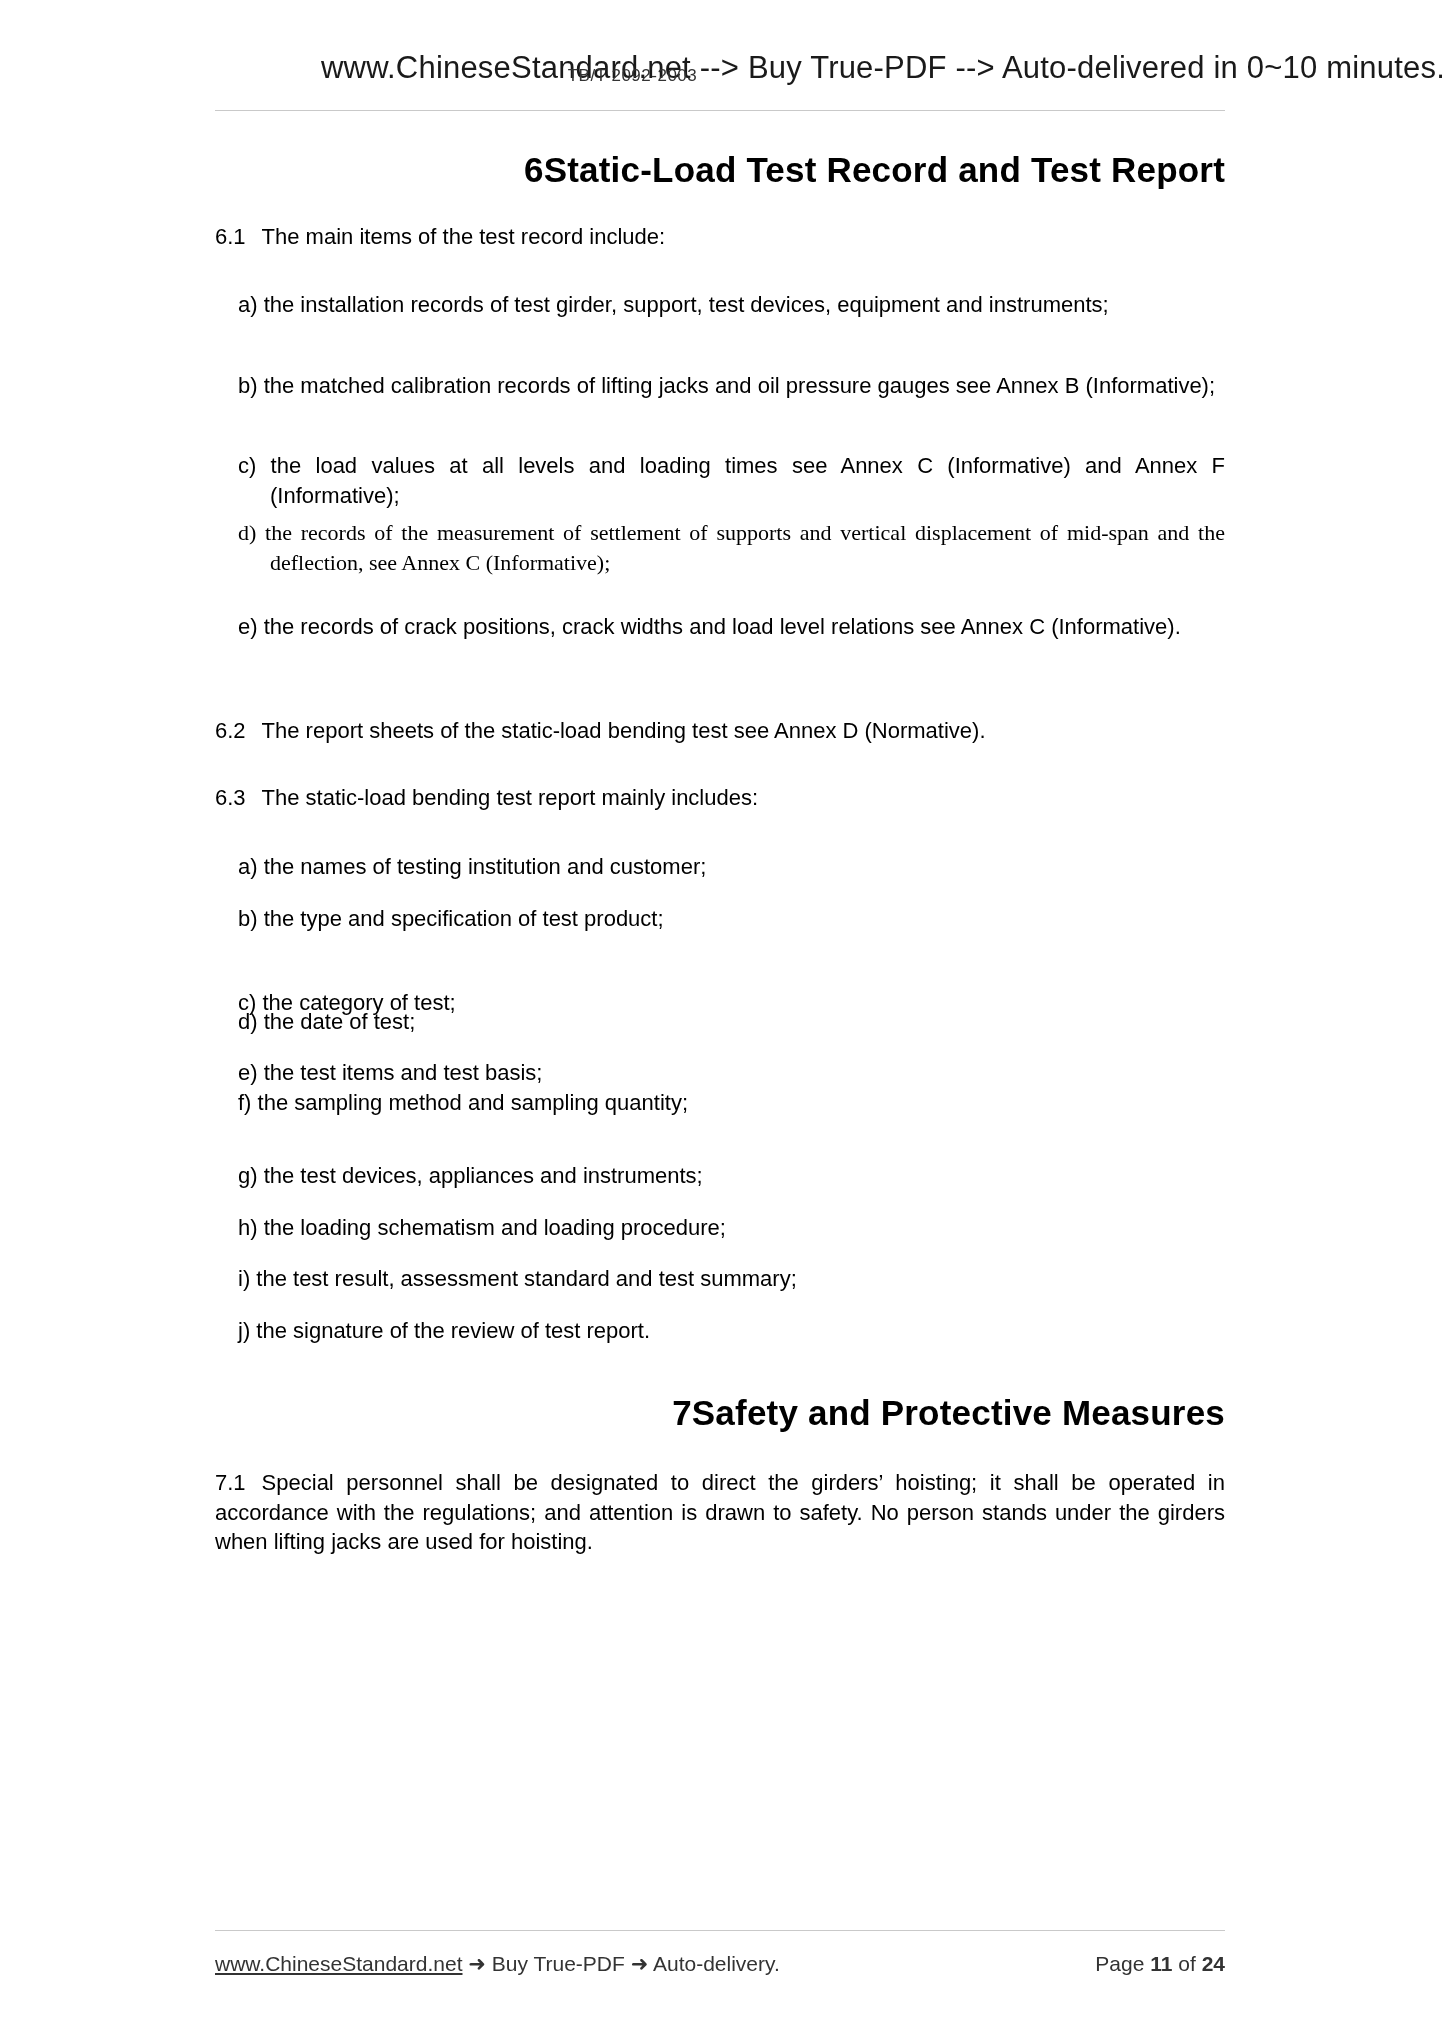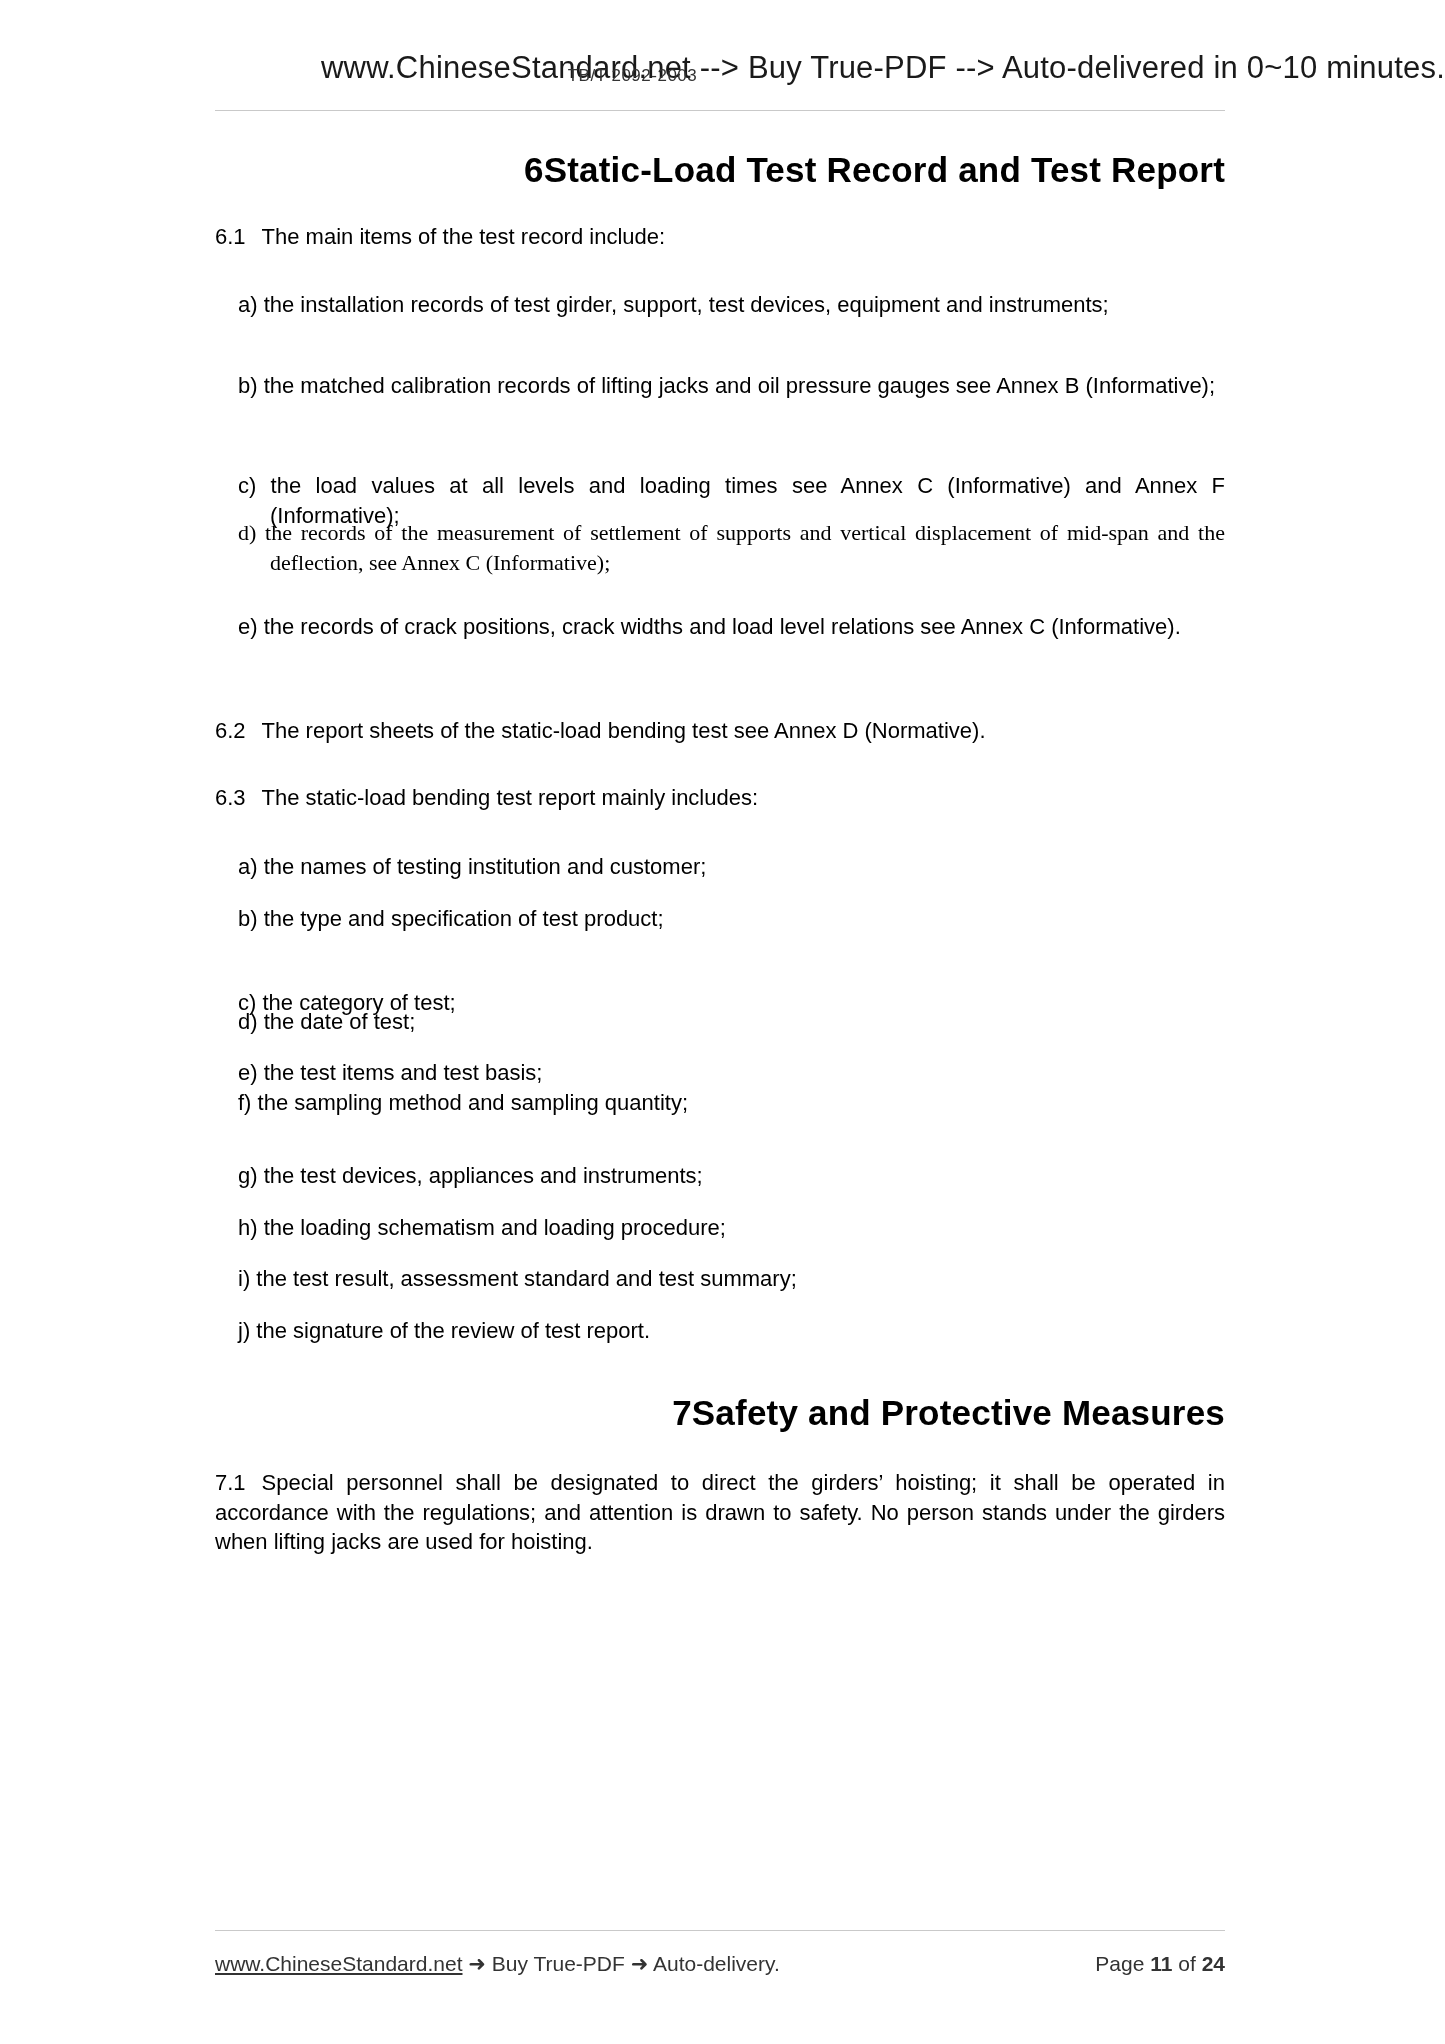--- a/index.html
+++ b/index.html
@@ -166,21 +166,21 @@
         <span class="lead">6.1</span><span class="lead-sp"></span><span>The main items of the test record include:</span>
       </p>
     </div>
 
     <div class="block" style="top:140px;">
       <p class="list-item">a) the installation records of test girder, support, test devices, equipment and instruments;</p>
     </div>
     <div class="block" style="top:221px;">
       <p class="list-item">b) the matched calibration records of lifting jacks and oil pressure gauges see Annex B (Informative);</p>
     </div>
-    <div class="block" style="top:301px;margin-top:20px;">
+    <div class="block" style="top:301px;">
       <p class="list-item">c) the load values at all levels and loading times see Annex C (Informative) and Annex F (Informative);</p>
     </div>
     <div class="block" style="top:368px;font-family:Liberation Serif, serif;">
       <p class="list-item">d) the records of the measurement of settlement of supports and vertical displacement of mid-span and the deflection, see Annex C (Informative);</p>
     </div>
     <div class="block" style="top:462px;">
       <p class="list-item">e) the records of crack positions, crack widths and load level relations see Annex C (Informative).</p>
     </div>
 
     <div class="block" style="top:566px;">

